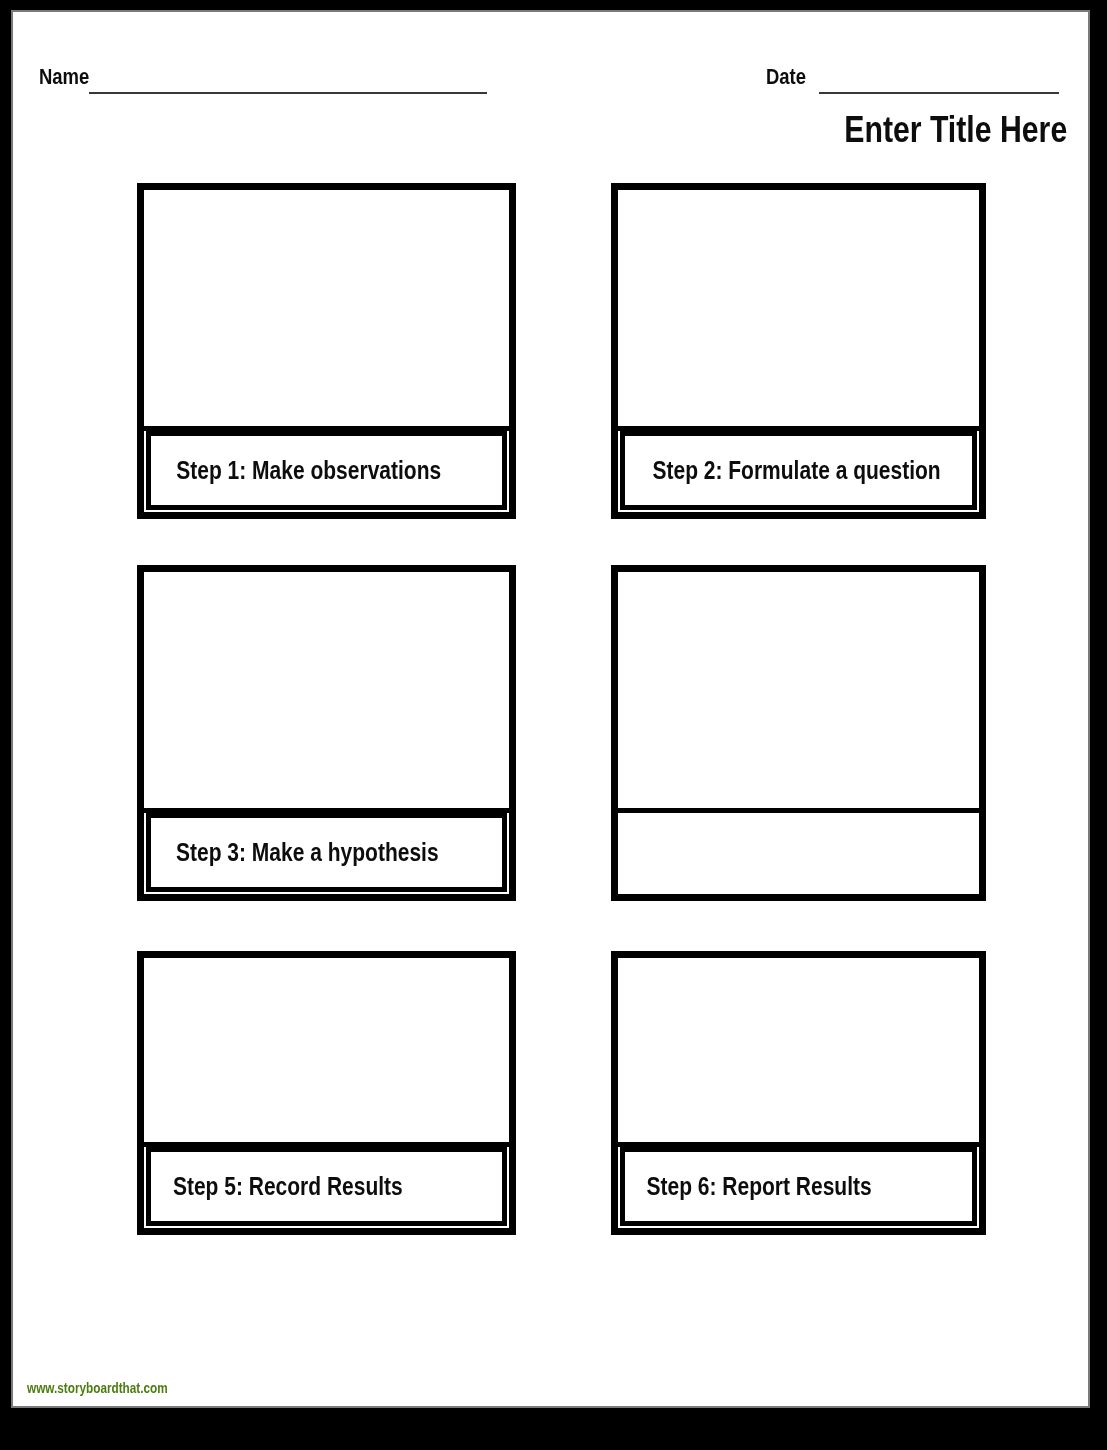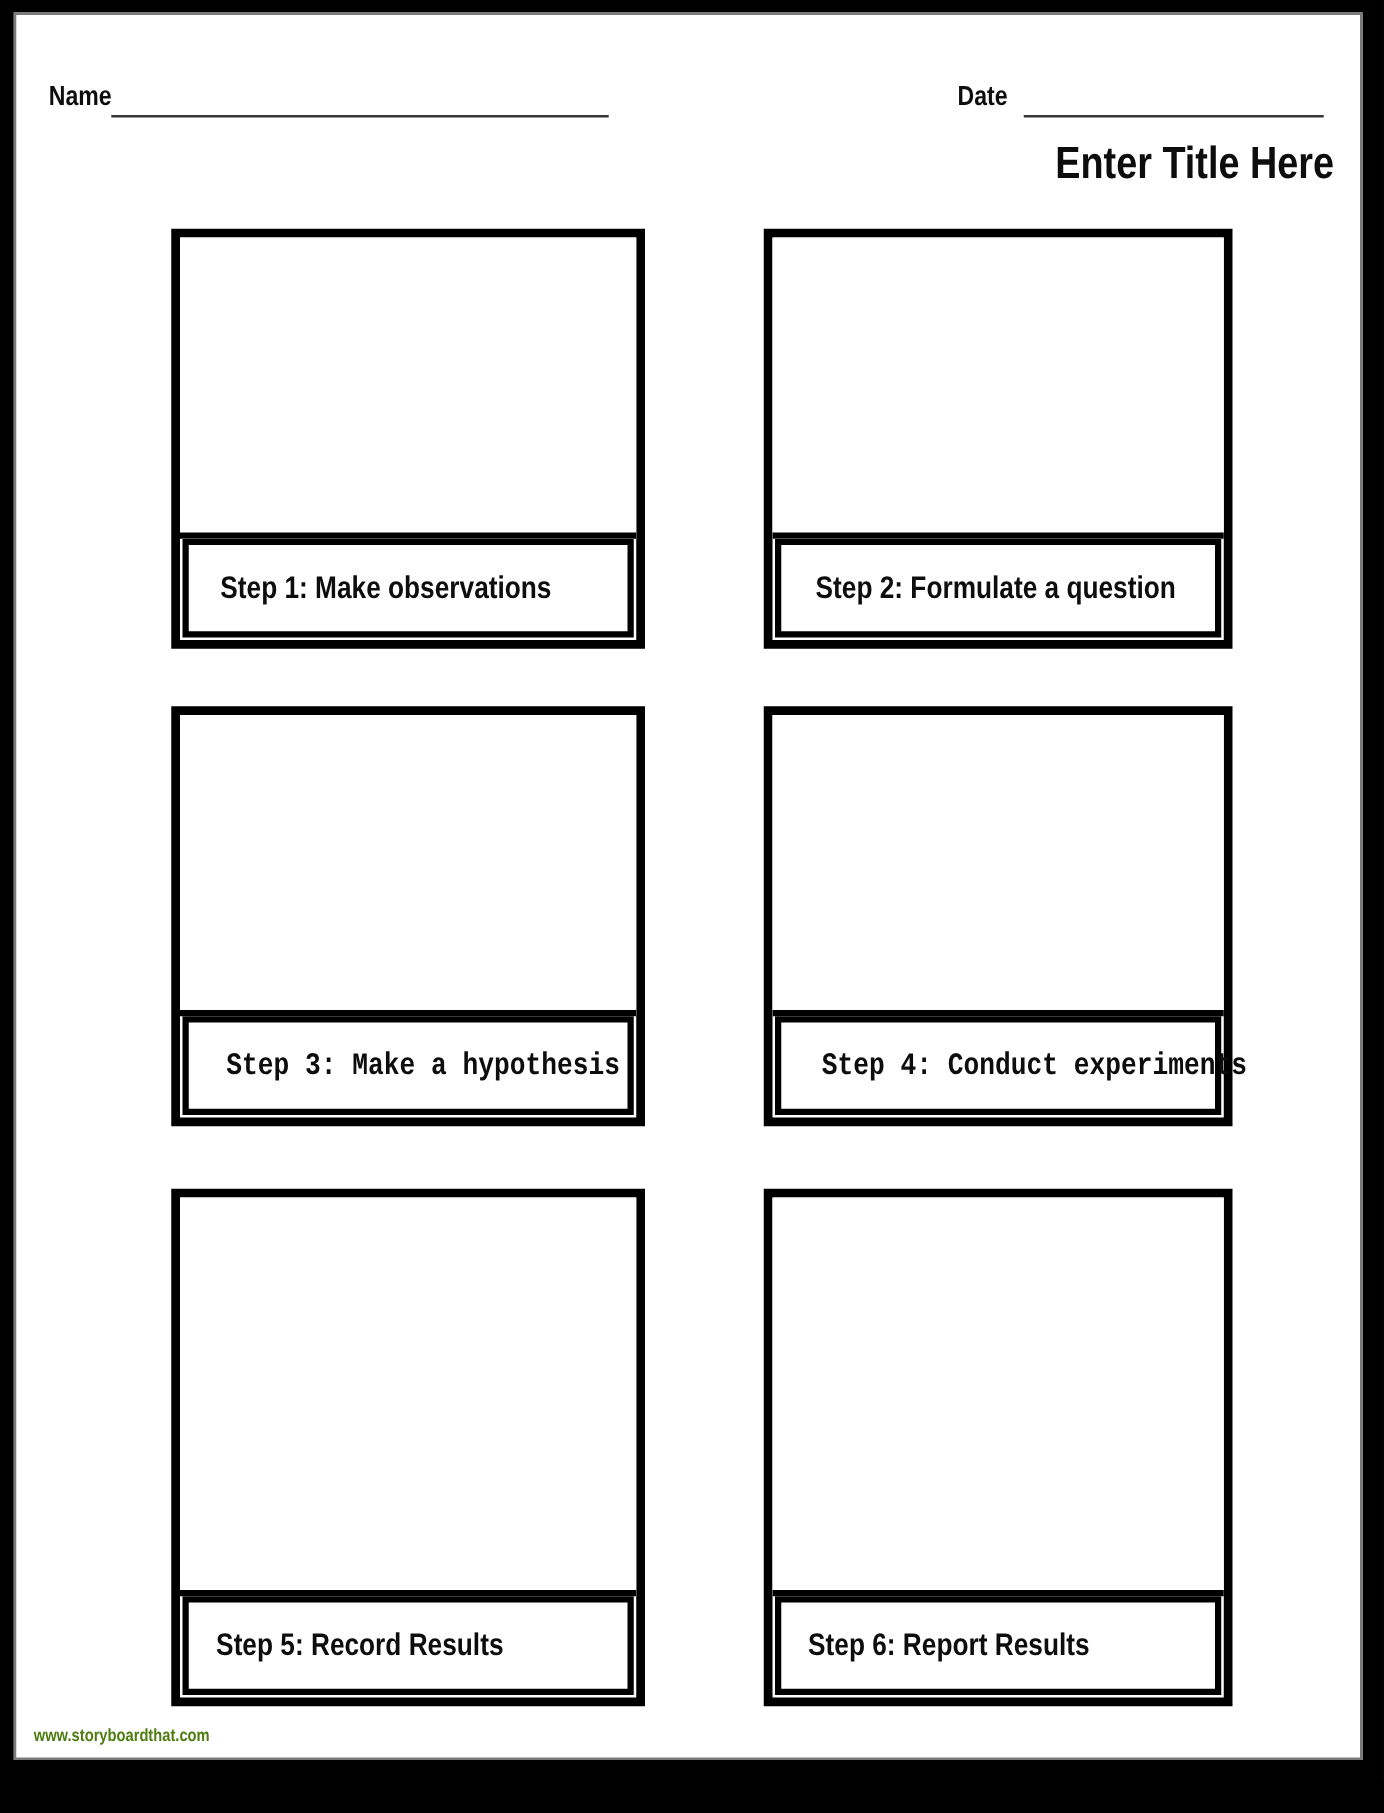--- a/index.html
+++ b/index.html
@@ -20,22 +20,22 @@
 
   
   .title{position:absolute;left:0;right:0;top:96px;margin:0;text-align:right;
          font-size:36px;line-height:44px;font-weight:bold;color:#0d0d0d;}
 
   
   .cell{position:absolute;border:7px solid #000;box-sizing:border-box;background:#fff;}
   .col-0{left:124px;width:379px;}
   .col-1{left:598px;width:375px;}
   .row-0{top:171px;height:336px;}
-  .row-1{top:553px;height:336px;font-family:Liberation Mono, monospace;}
-  .row-2{top:939px;height:414px;}
+  .row-1{top:553px;height:336px;}
+  .row-2{top:939px;height:284px;}
   .draw-area{position:absolute;left:0;right:0;top:0;bottom:81px;border-bottom:5px solid #000;background:#fff;}
   .label-box{position:absolute;left:2px;right:2px;bottom:2px;height:79px;border:5px solid #000;
              box-sizing:border-box;display:flex;align-items:center;justify-content:flex-start;background:#fff;}
   .step-label{font-weight:bold;font-size:25px;color:#0d0d0d;}
 
   
   .site-url{position:absolute;left:14px;bottom:10px;font-size:14px;font-weight:bold;color:#4d7c0f;}
   .logo{position:absolute;right:16px;bottom:6px;display:flex;align-items:center;gap:8px;}
   .logo-text{font-size:28px;letter-spacing:-0.5px;display:inline-block;transform:scaleX(0.92);
              transform-origin:right center;white-space:nowrap;}
@@ -79,23 +79,20 @@
 
   <div class="cell col-0 row-1">
     <div class="draw-area"></div>
     <div class="label-box">
       <span class="step-label cond-c">Step 3: Make a hypothesis</span>
     </div>
   </div>
 
   <div class="cell col-1 row-1">
     <div class="draw-area"></div>
-    <div class="label-box">
-      <span class="step-label cond-c">Step 4: Conduct experiments</span>
-    </div>
   </div>
 
   <div class="cell col-0 row-2">
     <div class="draw-area"></div>
     <div class="label-box">
       <span class="step-label cond-c">Step 5: Record Results</span>
     </div>
   </div>
 
   <div class="cell col-1 row-2">

